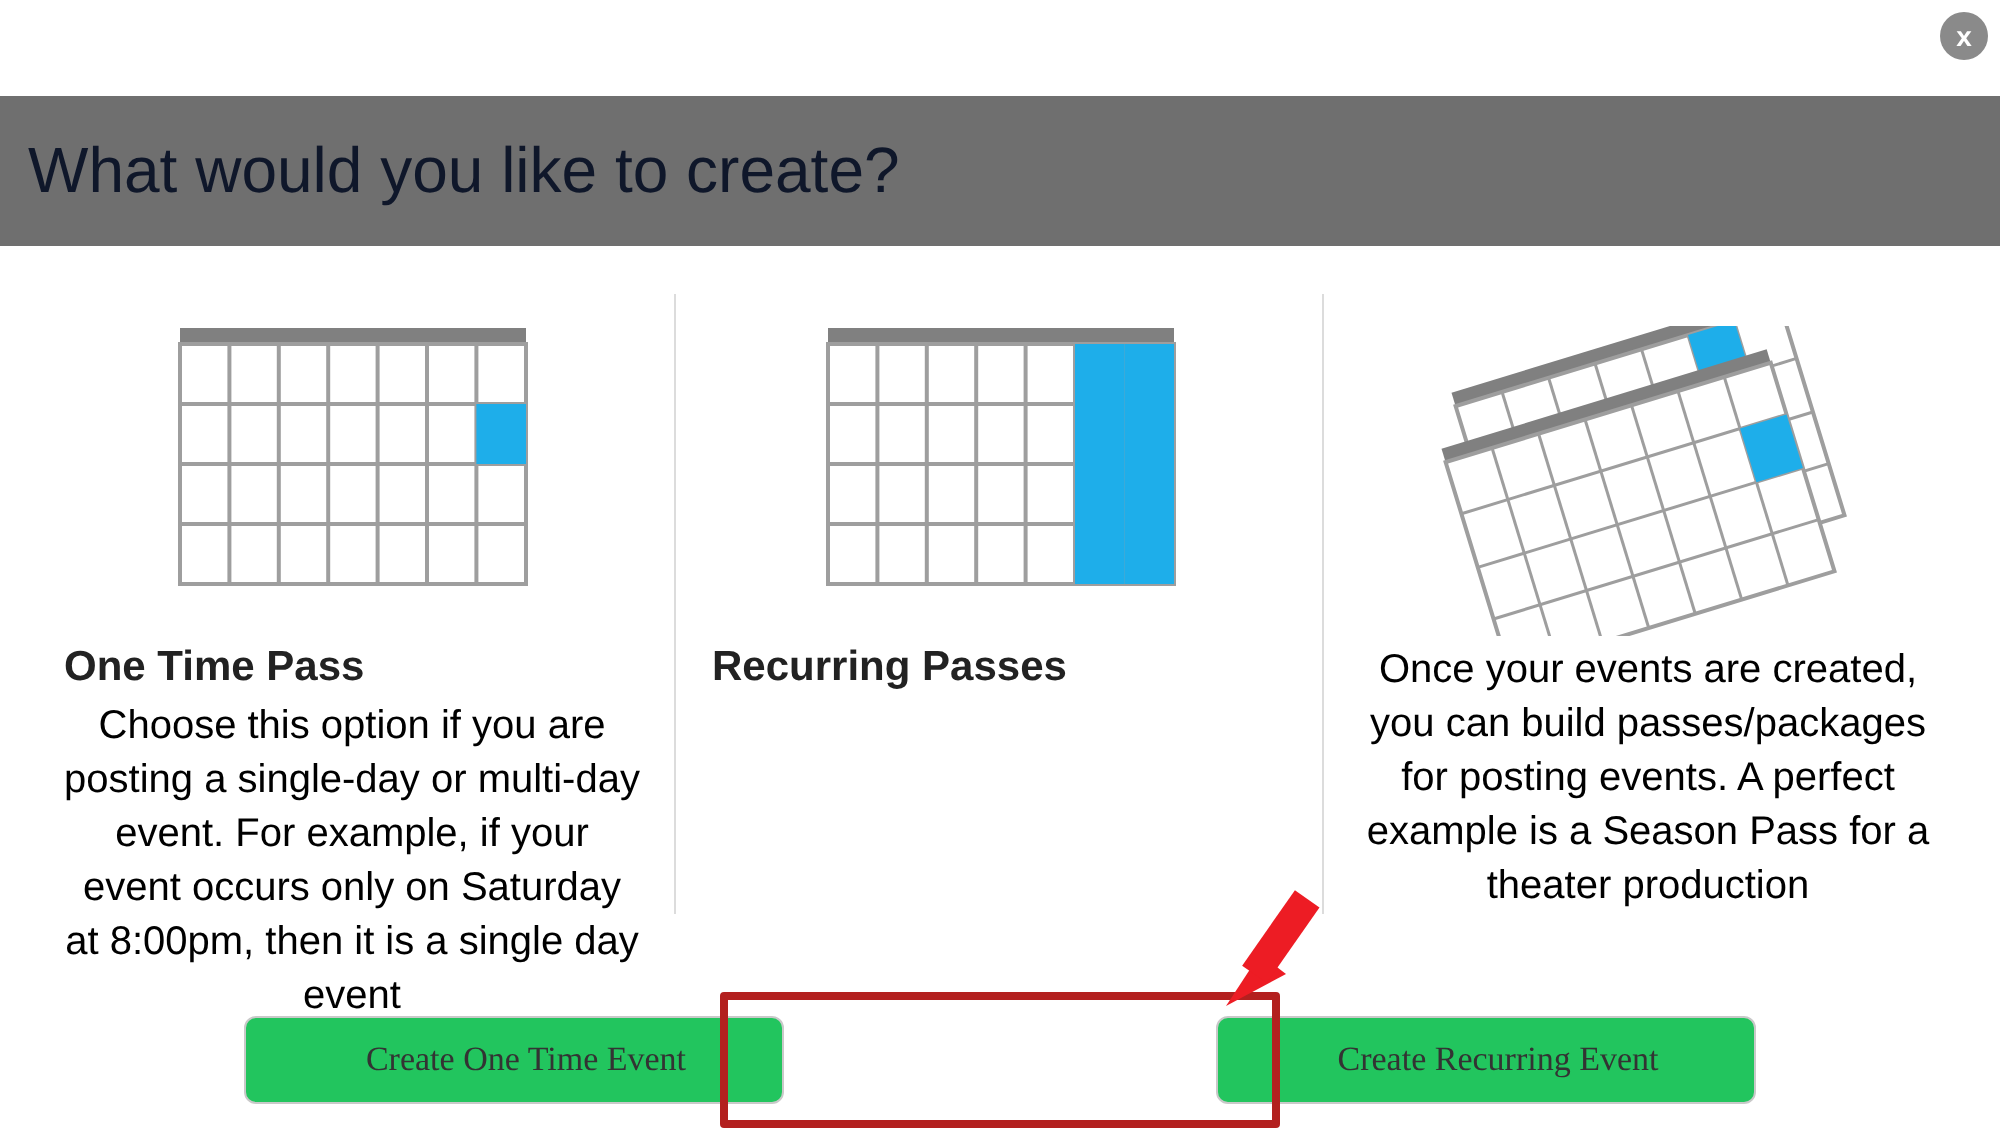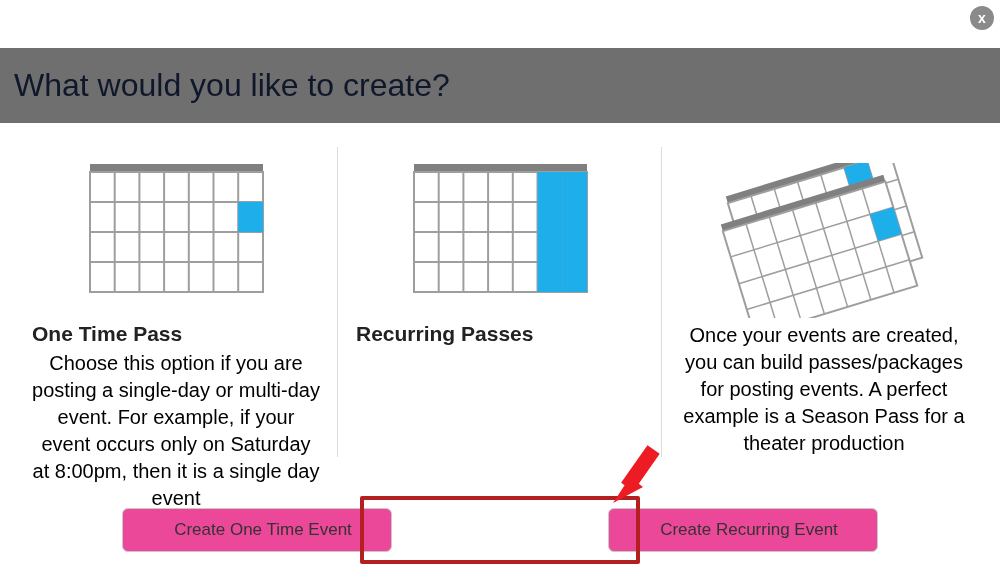--- a/index.html
+++ b/index.html
@@ -23,23 +23,23 @@
   .divider {
     position:absolute; top:0; right:0; width:1px; height:310px;
     background:#dcdcdc;
   }
   .illus { height:175px; display:flex; align-items:flex-start; justify-content:center; padding-top:16px; }
   .option-title { font-size:21px; font-weight:bold; color:#222; margin:0 0 4px 0; }
   .option-desc { font-size:20px; line-height:1.35; color:#000000; margin:0;text-align:center; }
   .button-row { position:absolute; left:14px; right:14px; top:508px; display:flex; }
   .button-cell { flex:1; padding:0 18px; display:flex; justify-content:center; }
   .action-btn {
-    width:100%; max-width:270px; height:44px; background:#ec4899;
+    width:100%; max-width:270px; height:44px; background:#22c55e;
     border:1px solid #c9c9c9; border-radius:6px; font-size:17px; color:#333;
-    cursor:pointer; font-family:Liberation Sans, sans-serif;padding-left:18px;
+    cursor:pointer; font-family:Liberation Serif, serif;padding-left:18px;
   }
   .highlight-frame {
     position:absolute; border:4px solid #b3201f; border-radius:2px;
     top:496px; left:360px; width:280px; height:68px; pointer-events:none;
   }
   .arrow {
     position:absolute; top:435px; left:595px; width:80px; height:80px;
     pointer-events:none;
   }
 </style>

